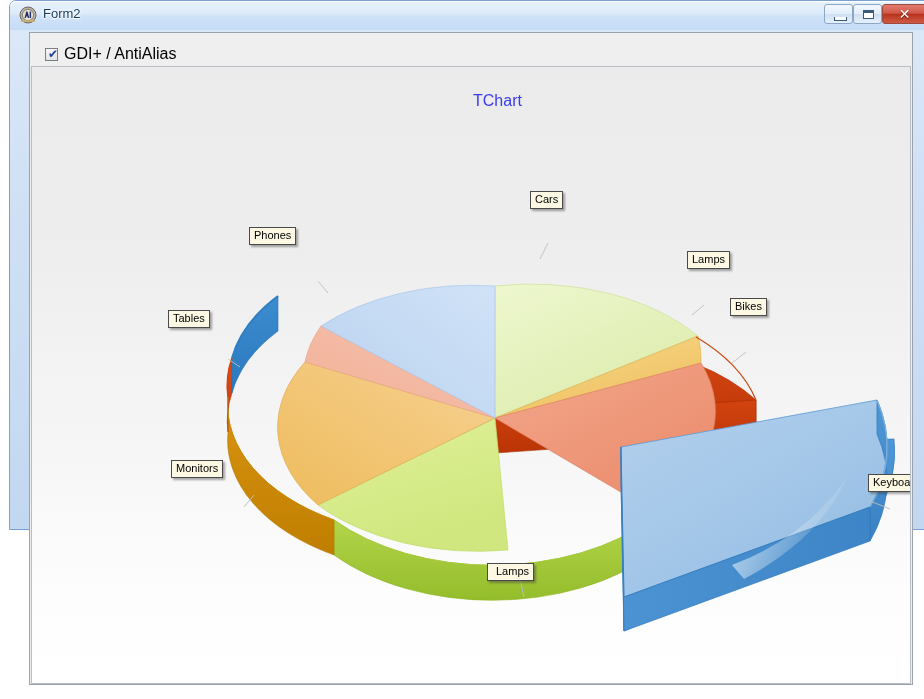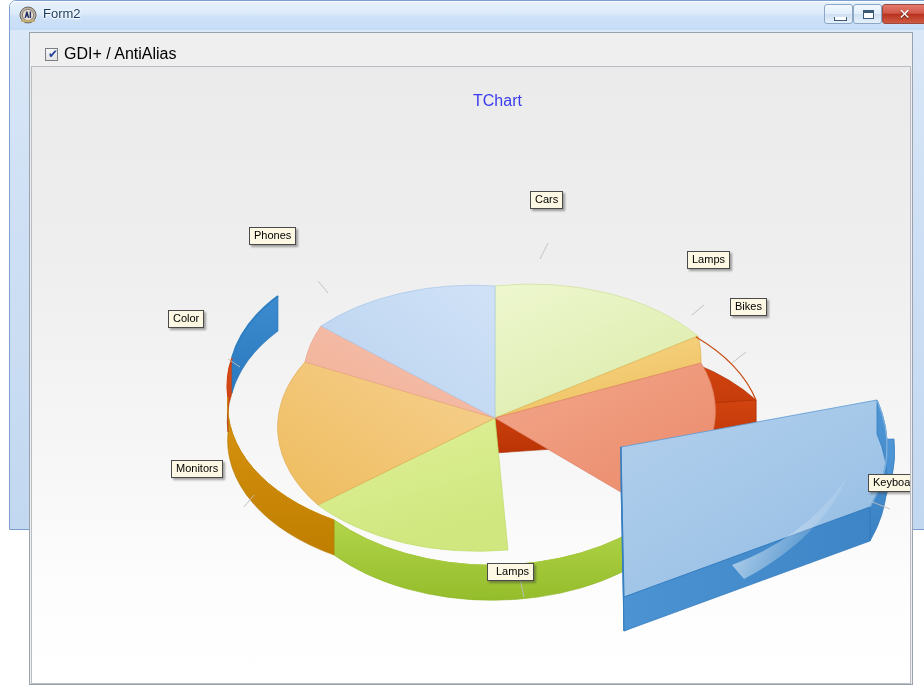--- a/index.html
+++ b/index.html
@@ -327,17 +327,17 @@
           <line x1="286" y1="214" x2="296" y2="226"></line>
         </g>
       </svg>
 
       <div class="plabel" style="left:498px;top:124px;">Cars</div>
       <div class="plabel" style="left:655px;top:184px;">Lamps</div>
       <div class="plabel" style="left:698px;top:231px;">Bikes</div>
       <div class="plabel" style="left:836px;top:407px;">Keyboards</div>
       <div class="plabel" style="left:455px;top:496px;padding-left:8px;">Lamps</div>
       <div class="plabel" style="left:139px;top:393px;text-align:center;">Monitors</div>
-      <div class="plabel" style="left:136px;top:243px;">Color</div>
+      <div class="plabel" style="left:136px;top:243px;">Tables</div>
       <div class="plabel" style="left:217px;top:160px;">Phones</div>
     </div>
   </div>
 </div>
 
 </body></html>

